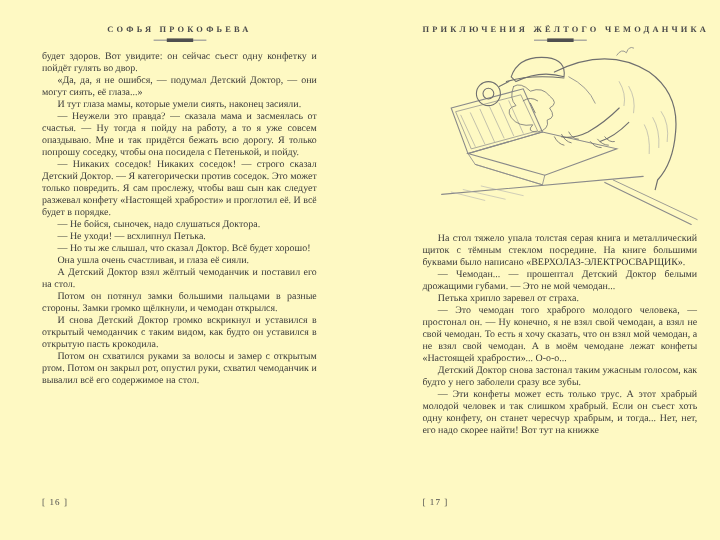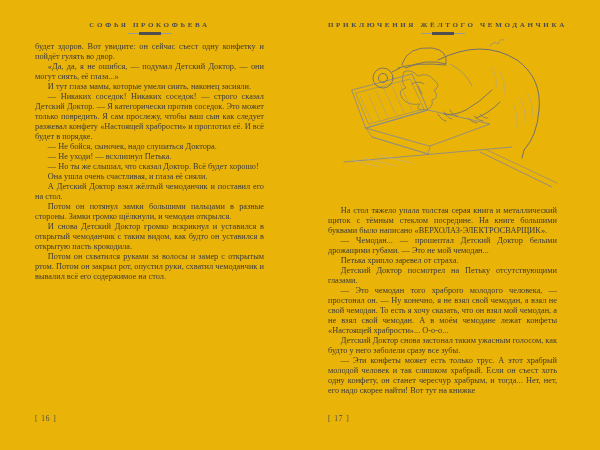--- a/index.html
+++ b/index.html
@@ -5,27 +5,27 @@
   html,body { margin:0; padding:0; }
   body {
     width:600px; height:450px;
     background:#ffffff;
     font-family:"Liberation Serif","DejaVu Serif",serif;
     overflow:hidden;
   }
   .spread {
     position:relative;
     width:600px; height:450px;
-    background:#eab308;
+    background:#fef9c3;
   }
   .page {
     position:absolute; top:0; height:450px;
   }
   .page-left  { left:35px;  width:229px; }
-  .page-right { left:328px; width:229px; }
+  .page-right { left:352px; width:229px; }
 
   .running-head {
     margin-top:21px;
     text-align:center;
     font-size:7px;
     line-height:8px;
     font-weight:bold;
     letter-spacing:0.38em;
     color:#4a4a4a;
     white-space:nowrap;
@@ -47,21 +47,21 @@
 
   .body-text {
     margin-top:8px;
     font-size:8.3px;
     line-height:10px;
     color:#3a3a3a;
     text-align:justify;
     overflow:hidden;
   }
   .page-left  .body-text { height:345px; }
-  .page-right .body-text { height:205px; margin-top:16px; }
+  .page-right .body-text { height:205px; margin-top:4px; }
 
   .body-text p {
     margin:0;
     text-indent:1.55em;
   }
   .body-text p.no-indent { text-indent:0; }
 
   .illustration {
     margin-top:4px;
     width:229px; height:152px;
@@ -84,20 +84,21 @@
 
 <div class="spread">
 
   <div class="page page-left">
     <div class="running-head">СОФЬЯ ПРОКОФЬЕВА</div>
     <div class="head-rule"></div>
     <div class="body-text">
         <p class="no-indent">будет здоров. Вот увидите: он сейчас съест одну конфетку и пойдёт гулять во двор.</p>
         <p>«Да, да, я не ошибся, — подумал Детский Доктор, — они могут сиять, её глаза...»</p>
         <p>И тут глаза мамы, которые умели сиять, наконец засияли.</p>
+        <p>— Неужели это правда? — сказала мама и засмеялась от счастья. — Ну тогда я пойду на работу, а то я уже совсем опаздываю. Мне и так придётся бежать всю дорогу. Я только попрошу соседку, чтобы она посидела с Петенькой, и пойду.</p>
         <p>— Никаких соседок! Никаких соседок! — строго сказал Детский Доктор. — Я категорически против соседок. Это может только повредить. Я сам прослежу, чтобы ваш сын как следует разжевал конфету «Настоящей храбрости» и проглотил её. И всё будет в порядке.</p>
         <p>— Не бойся, сыночек, надо слушаться Доктора.</p>
         <p>— Не уходи! — всхлипнул Петька.</p>
         <p>— Но ты же слышал, что сказал Доктор. Всё будет хорошо!</p>
         <p>Она ушла очень счастливая, и глаза её сияли.</p>
         <p>А Детский Доктор взял жёлтый чемоданчик и поставил его на стол.</p>
         <p>Потом он потянул замки большими пальцами в разные стороны. Замки громко щёлкнули, и чемодан открылся.</p>
         <p>И снова Детский Доктор громко вскрикнул и уставился в открытый чемоданчик с таким видом, как будто он уставился в открытую пасть крокодила.</p>
         <p>Потом он схватился руками за волосы и замер с открытым ртом. Потом он закрыл рот, опустил руки, схватил чемоданчик и вывалил всё его содержимое на стол.</p>
       </div>
@@ -172,21 +173,20 @@
               <path d="M138,76 q4,5 8,4"></path>
           </g>
         </g>
       </svg>
     </div>
 
     <div class="body-text">
         <p>На стол тяжело упала толстая серая книга и металлический щиток с тёмным стеклом посредине. На книге большими буквами было написано «ВЕРХОЛАЗ-ЭЛЕКТРОСВАРЩИК».</p>
         <p>— Чемодан... — прошептал Детский Доктор белыми дрожащими губами. — Это не мой чемодан...</p>
         <p>Петька хрипло заревел от страха.</p>
-        <p>Детский Доктор посмотрел на Петьку отсутствующими глазами.</p>
         <p>— Это чемодан того храброго молодого человека, — простонал он. — Ну конечно, я не взял свой чемодан, а взял не свой чемодан. То есть я хочу сказать, что он взял мой чемодан, а не взял свой чемодан. А в моём чемодане лежат конфеты «Настоящей храбрости»... О-о-о...</p>
         <p>Детский Доктор снова застонал таким ужасным голосом, как будто у него заболели сразу все зубы.</p>
         <p>— Эти конфеты может есть только трус. А этот храбрый молодой человек и так слишком храбрый. Если он съест хоть одну конфету, он станет чересчур храбрым, и тогда... Нет, нет, его надо скорее найти! Вот тут на книжке</p>
       </div>
     <div class="page-number">[ 17 ]</div>
   </div>
 
 </div>
 
 </body></html>

